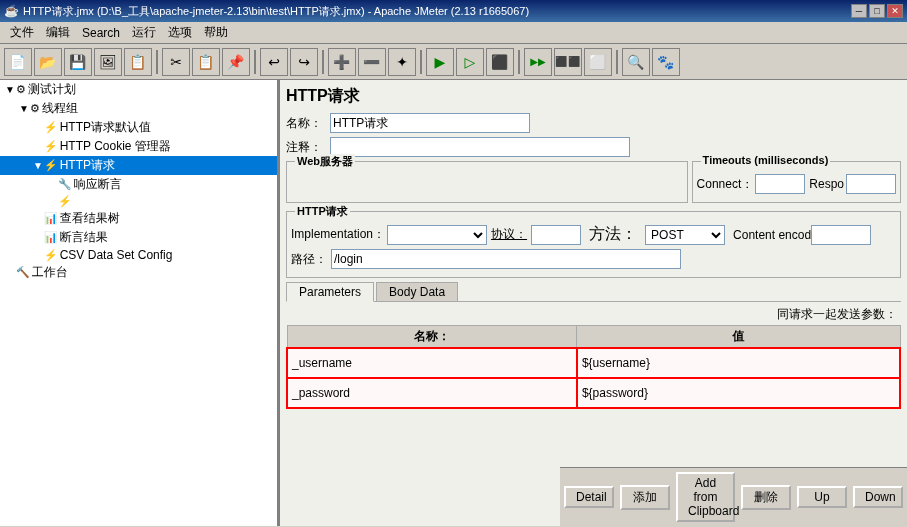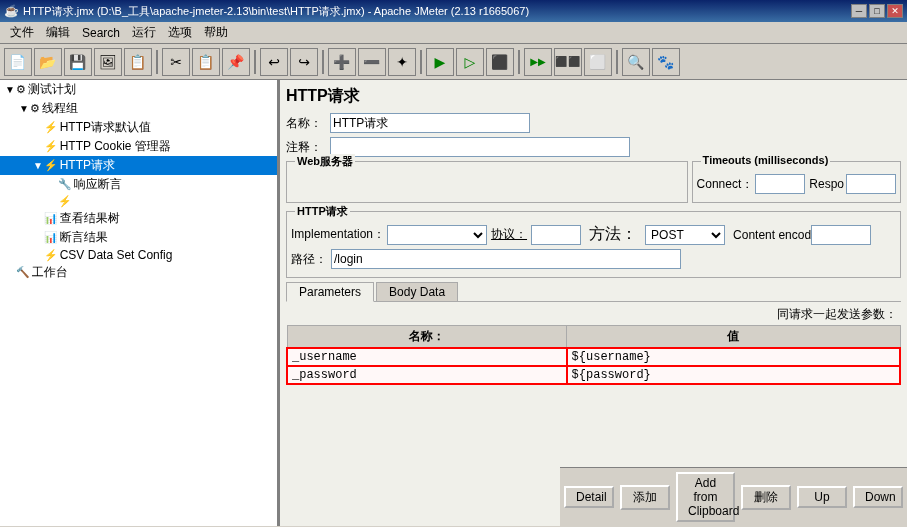--- a/index.html
+++ b/index.html
@@ -217,23 +217,22 @@
       font-size: 12px;
     }
     .params-table th {
       background: #d4d0c8;
       border: 1px solid #aaa;
       padding: 2px 4px;
       text-align: center;
     }
     .params-table td {
       border: 1px solid #ccc;
-      padding: 1px 4px;
+      padding: 7px 4px;
       background: white;
-      font-family: Liberation Mono, monospace;
     }
     
     .highlighted-row td {
       border: 2px solid #ff0000 !important;
       background: #fff8f8 !important;
     }
 
     
     .bottom-bar {
       display: flex;

